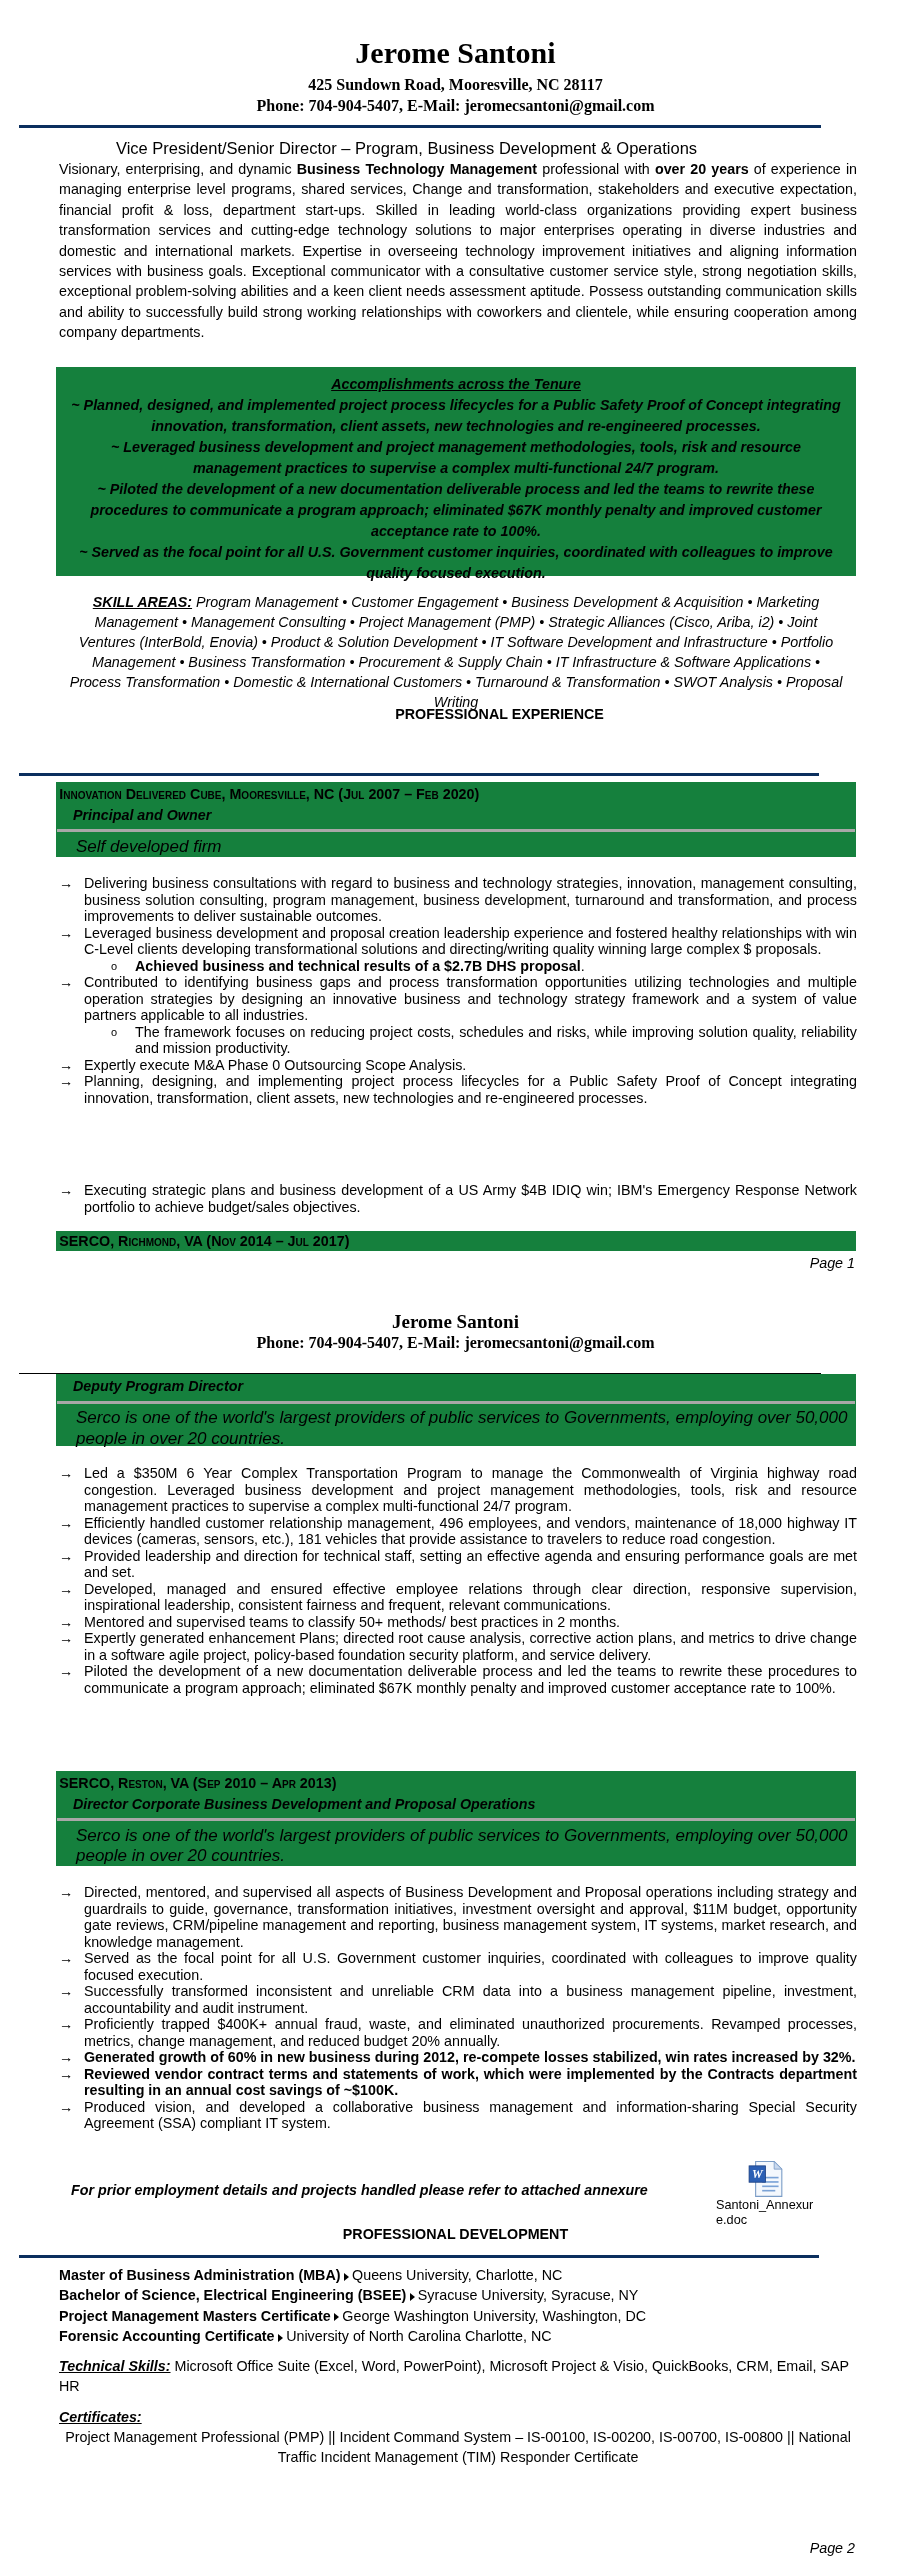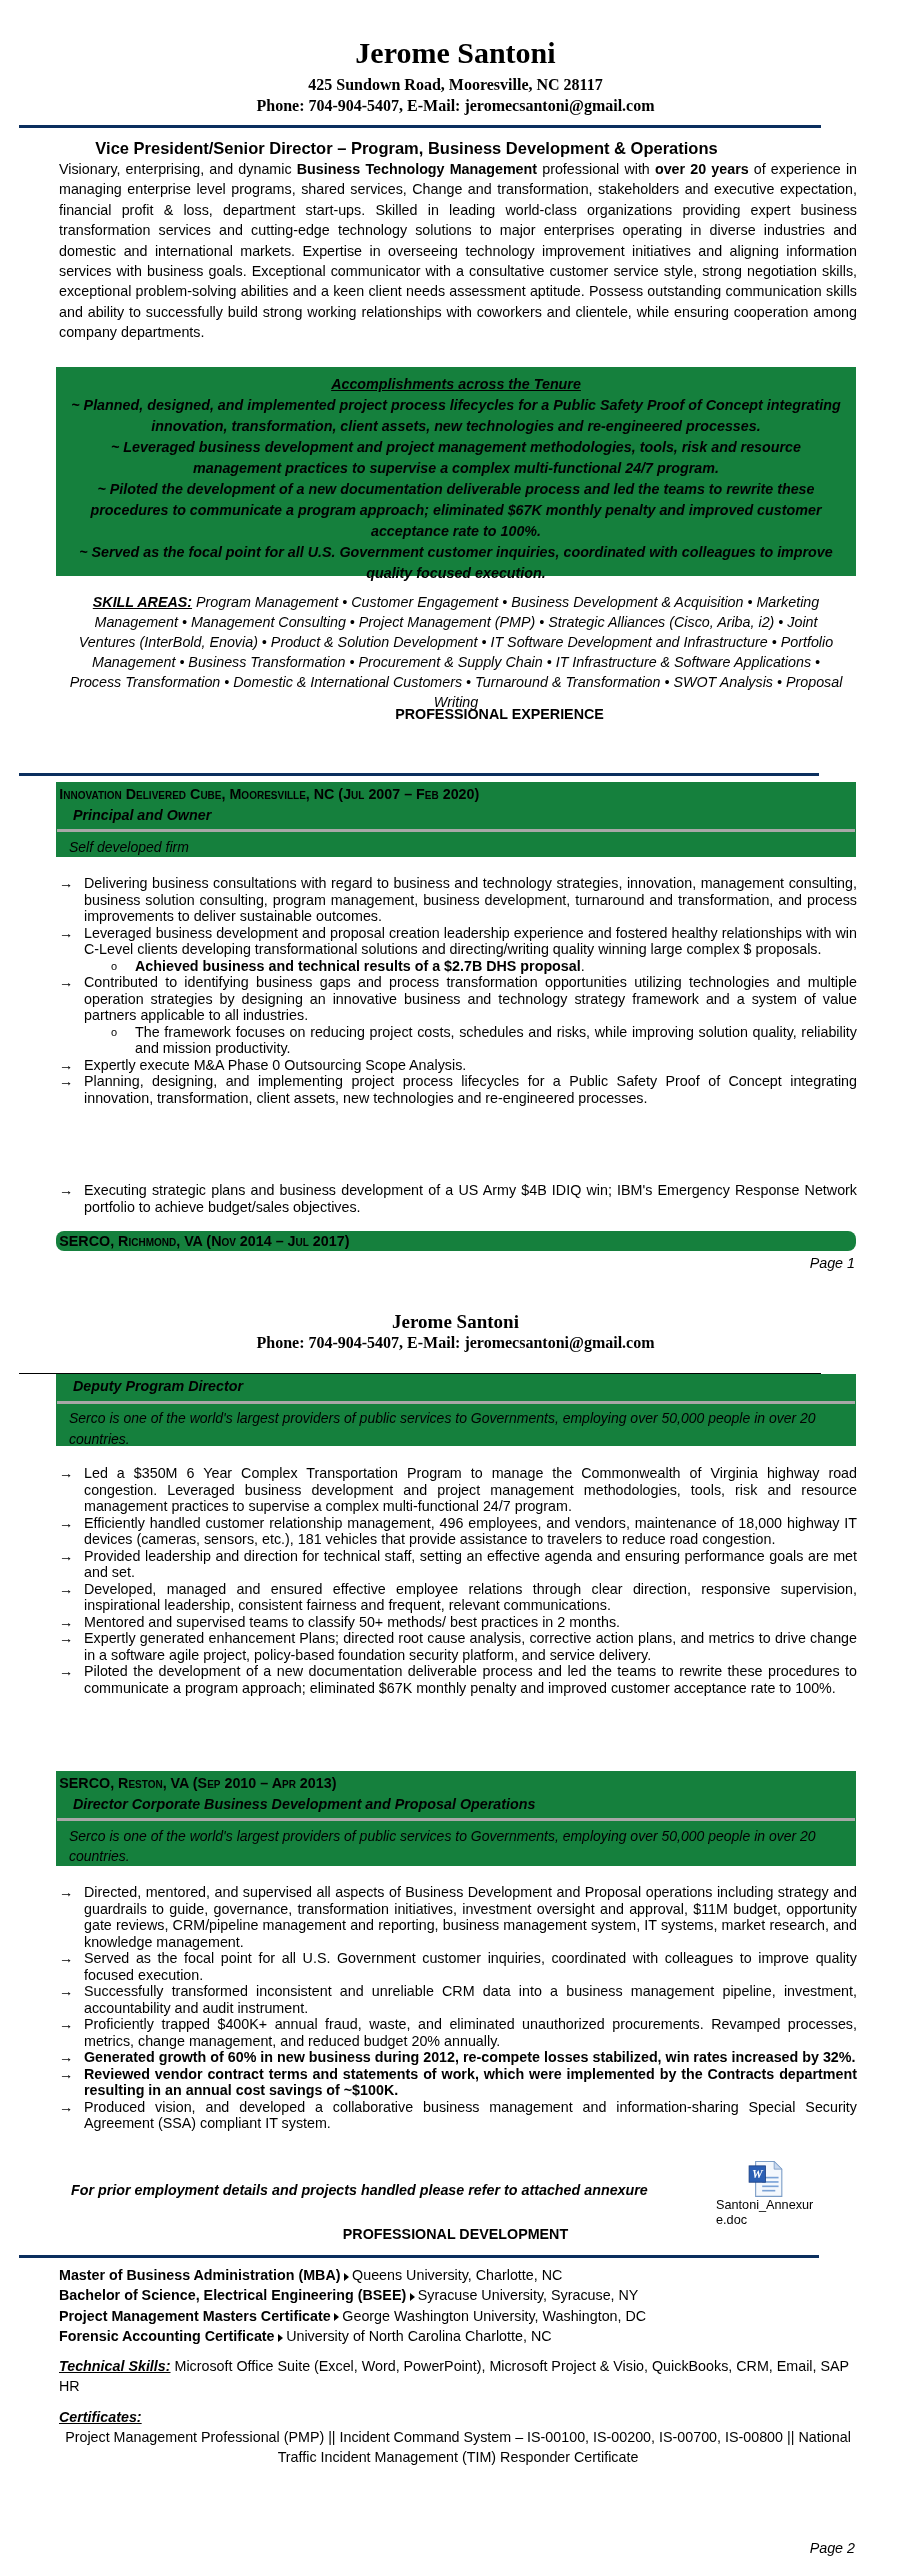--- a/index.html
+++ b/index.html
@@ -1,32 +1,32 @@
 <!DOCTYPE html>
 <html style="font-size:8.8px"><head>
 <meta charset="utf-8">
 <style>
   html, body { margin: 0; padding: 0; background: #ffffff; }
   body { width: 911px; height: 2576px; position: relative; font-family: "Liberation Sans", sans-serif; color: #000; overflow: hidden; }
   .serif { font-family: "Liberation Serif", serif; font-weight: bold; text-align: center; }
   .name1 { position: absolute; top: 36px; left: 0; width: 911px; font-size: 30px; line-height: 33px; }
   .addr1 { position: absolute; top: 75px; left: 0; width: 911px; font-size: 16px; line-height: 19px; }
   .phone1 { position: absolute; top: 96px; left: 0; width: 911px; font-size: 16px; line-height: 19px; }
-  .headline { position: absolute; top: 138px; left: 0; width: 813px; text-align: center; font-weight: bold; font-size: 16.5px; line-height: 20px; }
+  .headline { position: absolute; top: 138px; left: 0; width: 813px; text-align: center; font-weight: normal; font-size: 16.5px; line-height: 20px; }
   .summary { position: absolute; top: 159px; left: 59px; width: 798px; font-size: 14.3px; line-height: 20.4px; text-align: justify; }
   .summary b { font-weight: bold; }
   .gray-box { position: absolute; background: #15803d; left: 56px; width: 800px; }
   .acc-title { text-align: center; font-weight: bold; font-style: italic; text-decoration: underline; font-size: 14.3px; line-height: 22px; margin-top: 5.5px; }
   .acc-item { text-align: center; font-weight: bold; font-style: italic; font-size: 14.3px; line-height: 21px; padding: 0 11px; }
   .skills { position: absolute; top: 592px; left: 65px; width: 782px; text-align: center; font-style: italic; font-size: 14.3px; line-height: 20px; }
   .skills .lbl { font-weight: bold; text-decoration: underline; }
   .section-h { position: absolute; left: 0; width: 911px; text-align: center; font-weight: bold; font-size: 14.3px; line-height: 17.6px; }
   .co-line { font-size: 14.3px; font-weight: bold; line-height: 20.4px; padding-left: 3.3px; font-variant: small-caps; }
   .role-line { font-size: 14.3px; font-weight: bold; font-style: italic; line-height: 20.4px; padding-left: 17px; }
-  .desc-line { font-size: 14px; font-style: italic; line-height: 20.4px; padding-left: 13px; }
+  .desc-line { font-size: 17px; font-style: italic; line-height: 20.4px; padding-left: 20px; }
   .gsep { height: 2.8px; background: #a8a8a8; margin: 4.4px 1.1px 4.4px 1.1px; }
   .bullets { position: absolute; left: 59px; width: 798px; font-size: 14.3px; line-height: 16.5px; margin: 0; padding: 0; list-style: none; }
   .bullets li { position: relative; padding-left: 25px; text-align: justify; margin-bottom: 0; }
   .bullets li .arr { position: absolute; left: 0; top: 0; }
   .bullets li.sub { padding-left: 76px; }
   .bullets li.sub .arr { left: 52px; font-size: 11px; }
   .page-num { position: absolute; right: 56px; font-style: italic; font-size: 14.3px; }
   .name2 { position: absolute; top: 1311px; left: 0; width: 911px; font-size: 19px; line-height: 22px; }
   .phone2 { position: absolute; top: 1333px; left: 0; width: 911px; font-size: 16px; line-height: 20px; }
   .edu { position: absolute; left: 59px; width: 798px; font-size: 14.3px; line-height: 20.4px; }
@@ -82,21 +82,21 @@
   <li class="sub"><span class="arr">o</span><b>Achieved business and technical results of a $2.7B DHS proposal</b>.</li>
   <li><span class="arr">→</span><span>Contributed to identifying business gaps and process transformation opportunities utilizing technologies and multiple operation strategies by designing an innovative business and technology strategy framework and a system of value partners applicable to all industries.</span></li>
   <li class="sub"><span class="arr">o</span><span>The framework focuses on reducing project costs, schedules and risks, while improving solution quality, reliability and mission productivity.</span></li>
   <li><span class="arr">→</span><span>Expertly execute M&amp;A Phase 0 Outsourcing Scope Analysis.</span></li>
   <li><span class="arr">→</span><span>Planning, designing, and implementing project process lifecycles for a Public Safety Proof of Concept integrating innovation, transformation, client assets, new technologies and re-engineered processes.</span></li>
 </ul>
 <ul class="bullets" style="top:1182px;">
   <li><span class="arr">→</span><span>Executing strategic plans and business development of a US Army $4B IDIQ win; IBM's Emergency Response Network portfolio to achieve budget/sales objectives.</span></li>
 </ul>
 
-<div class="gray-box" style="top:1231px;height:20.4px;border-radius:8px;">
+<div class="gray-box" style="top:1231px;height:20.4px;">
   <div class="co-line">SERCO, Richmond, VA (Nov 2014 – Jul 2017)</div>
 </div>
 <div class="page-num" style="top:1255px;">Page 1</div>
 
 <div class="serif name2">Jerome Santoni</div>
 <div class="serif phone2">Phone: 704-904-5407, E-Mail: jeromecsantoni@gmail.com</div>
 
 <div style="position:absolute;top:1373px;left:19px;width:802px;height:1.1px;background:#000;"></div>
 <div class="gray-box" style="top:1374px;height:72px;">
   <div class="role-line" style="padding-top:2.2px;">Deputy Program Director</div>

